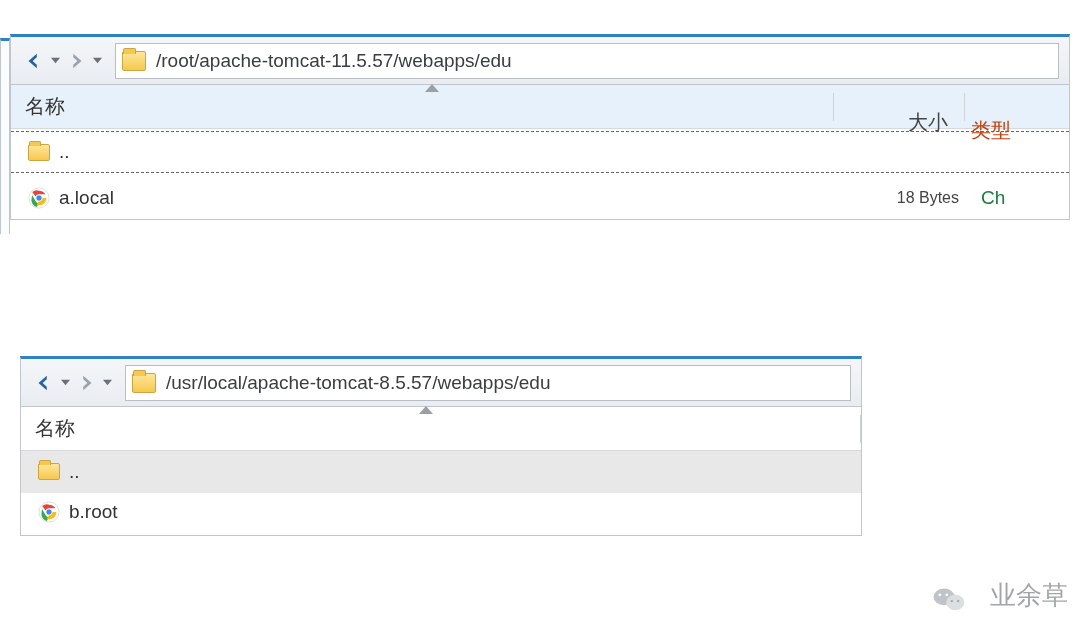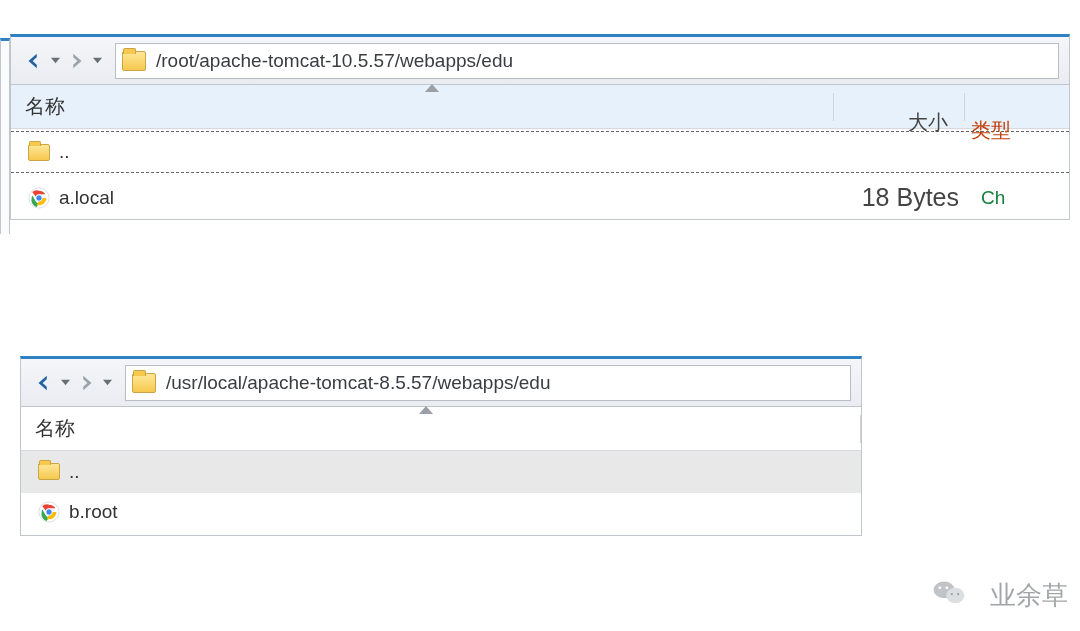--- a/index.html
+++ b/index.html
@@ -115,21 +115,21 @@
   .row {
     display:flex;
     align-items:center;
     height:42px;
     padding-left:12px;
     border-bottom:1px solid transparent;
   }
   .row .icon-slot { width:32px; display:flex; align-items:center; justify-content:center;}
   .row .name-cell { flex:1; color:#333; font-size:19px; padding-left:4px;}
   .panel-1 .row .name-cell { flex:0 0 790px; }
-  .row .size-cell { width:130px; text-align:right; padding-right:16px; color:#444; font-size:25px;}
+  .row .size-cell { width:130px; text-align:right; padding-right:16px; color:#444; font-size:16px;}
   .row .type-cell { width:48px; padding-left:6px; color:#15803d; font-size:19px;}
 
   .row.parent-dashed {
     border:1px dashed #666;
     border-left:none; border-right:none;
     background:#fff;
     margin:2px 0 4px 0;
   }
   .row.parent-shade { background:#e8e8e8; }
 
@@ -145,21 +145,21 @@
   .folder-sm::before{
     content:"";position:absolute;left:0;top:-4px;width:10px;height:4px;
     background:#f6c94e;border:1px solid #caa542;border-bottom:none;border-radius:2px 2px 0 0;
   }
   .chrome-ico { width:22px;height:22px;position:relative; }
 
   
   .watermark {
     position:absolute;
     right:12px; bottom:18px;
-    display:flex; align-items:flex-start; gap:24px;
+    display:flex; align-items:flex-end; gap:24px;
     opacity:.62;
     color:#6a6f74;
     font-size:26px;
     font-weight:500;
   }
   .wm-ico { width:34px; height:28px; }
 </style>
 </head>
 <body>
 
@@ -212,21 +212,21 @@
           </svg>
         </div>
       <div class="drop">
           <svg>
             <use href="#caret-down"></use>
           </svg>
         </div>
     </div>
     <div class="pathbox">
       <span class="folder-icon"></span>
-      <span class="path-text">/root/apache-tomcat-10.5.57/webapps/edu</span>
+      <span class="path-text">/root/apache-tomcat-11.5.57/webapps/edu</span>
     </div>
   </div>
 
   <div class="hdr-row sel">
     <span class="sort-caret"></span>
     <div class="hdr-name">名称</div>
     <div class="hdr-sep"></div>
     <div class="hdr-size">大小</div>
     <div class="hdr-sep"></div>
     <div class="hdr-type">类型</div>

